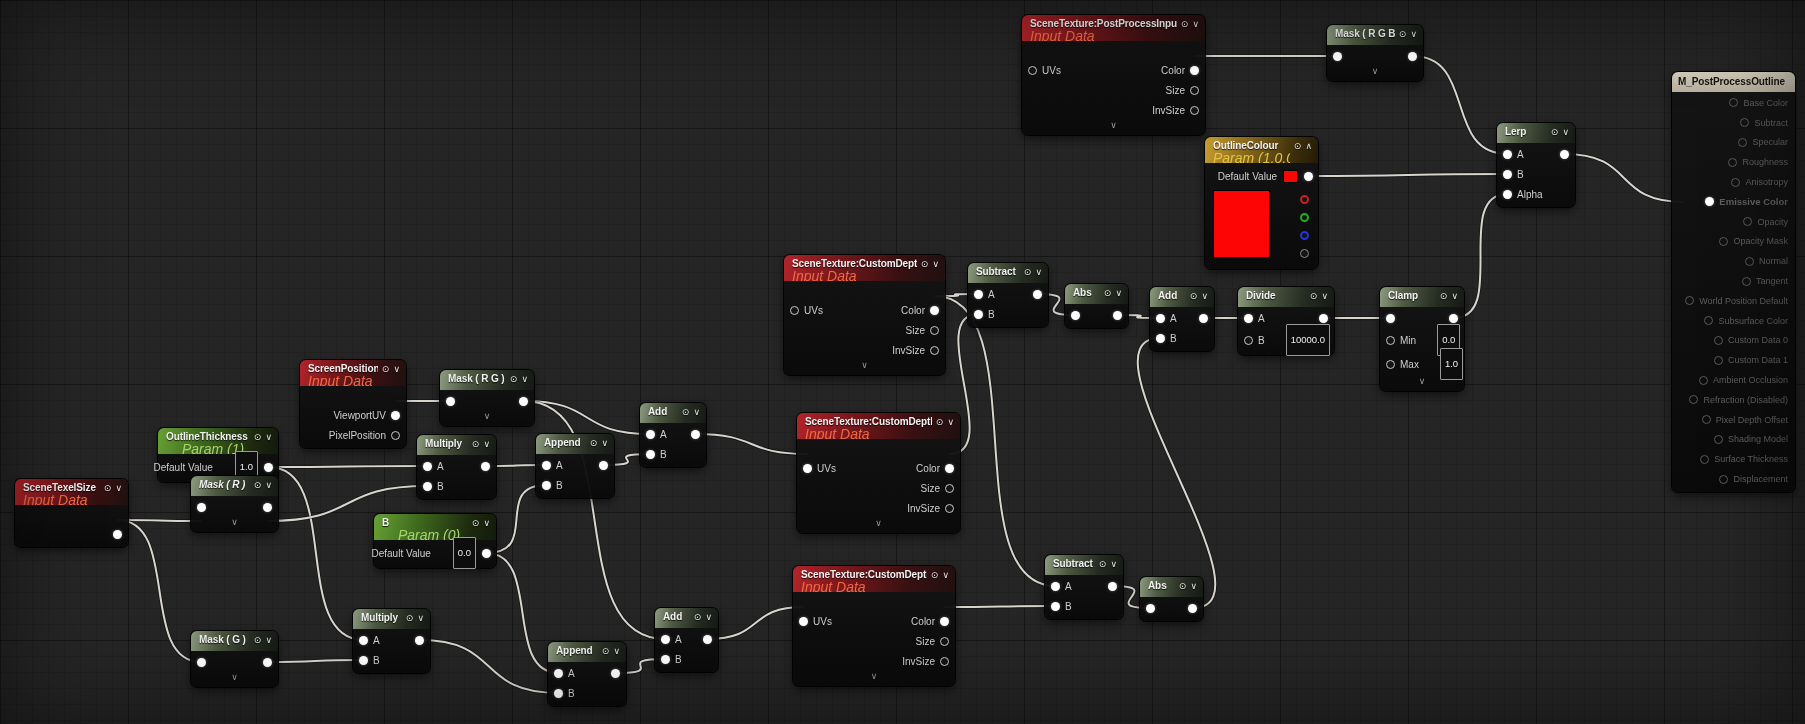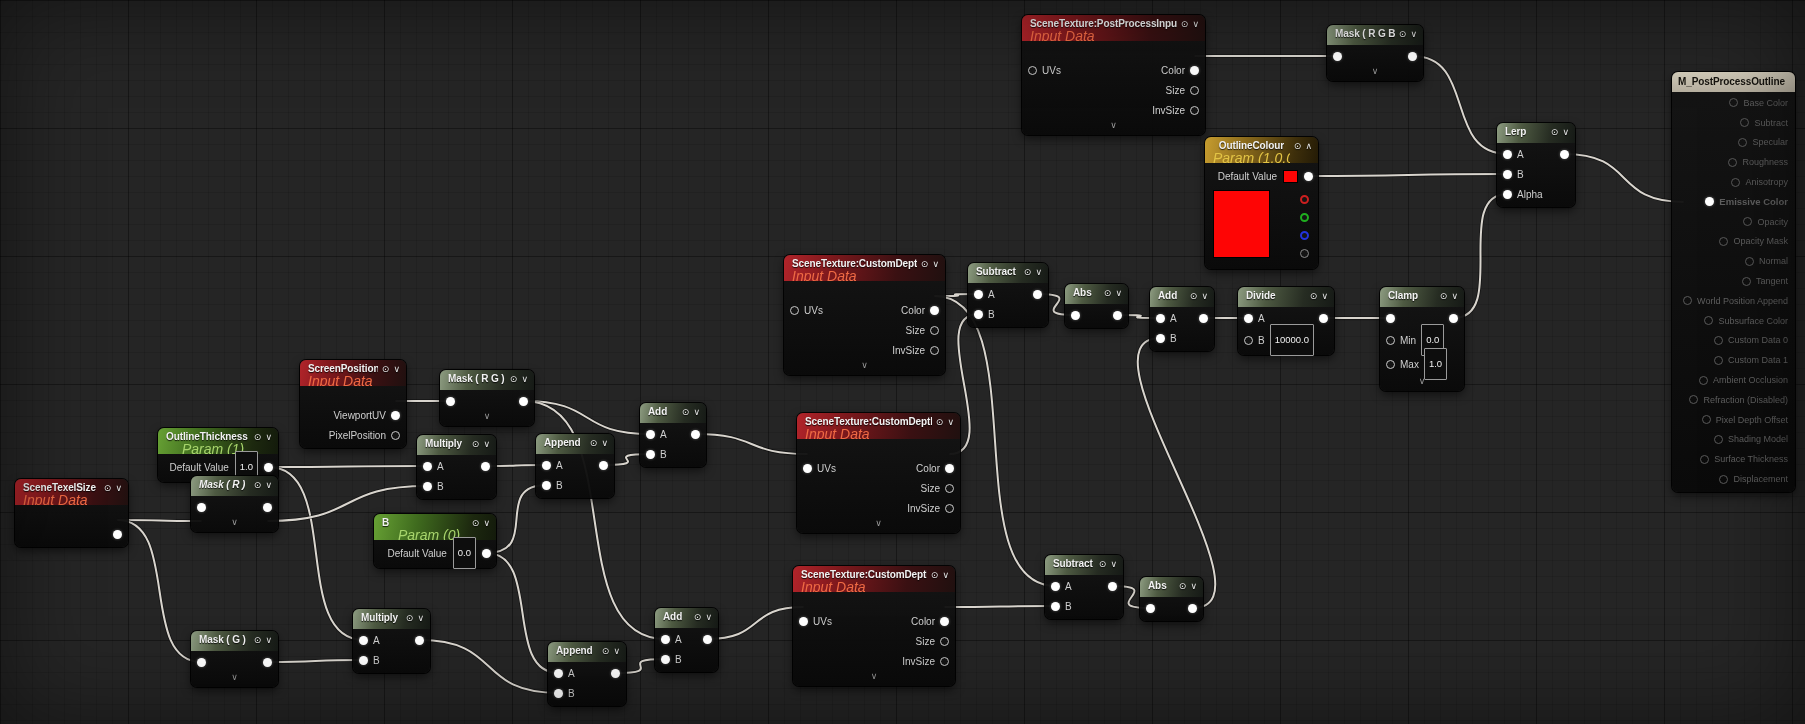--- a/index.html
+++ b/index.html
@@ -51,21 +51,21 @@
   .plabel.bright{color:#ffffff;font-weight:bold;}
   .node.result .plabel.bright{font-size:9.5px;}
   .pin{width:9px;height:9px;border-radius:50%;flex:0 0 auto;cursor:crosshair;}
   .p-filled{background:#ffffff;box-shadow:0 0 3px rgba(255,255,255,.35);}
   .p-hollow{background:#141414;border:1.5px solid #c9c9c9;}
   .p-dim{background:transparent;border:1.5px solid #5a5a5a;}
   .p-ring-red{background:#141414;border:2px solid #cc1f1f;}
   .p-ring-green{background:#141414;border:2px solid #1fae1f;}
   .p-ring-blue{background:#141414;border:2px solid #2233dd;}
   .p-ring-dim{background:#141414;border:1.5px solid #8a8a8a;}
-  .vbox{font-size:9.5px;color:#f0f0f0;background:#0d0d0d;border:1px solid #9a9a9a;border-radius:1px;padding:9px 4px;line-height:12px;cursor:text;}
+  .vbox{font-size:9.5px;color:#f0f0f0;background:#0d0d0d;border:1px solid #9a9a9a;border-radius:1px;padding:9px 4px;line-height:12px;cursor:text;margin-left:16px;}
   .swatch{width:15px;height:13px;background:#fe0505;border:1px solid #000;cursor:pointer;flex:0 0 auto;}
   .bchev{height:12px;text-align:center;font-size:9px;line-height:11px;color:#9a9a9a;cursor:pointer;}
   .preview-row{display:flex;padding:2px 4px 4px 8px;height:78px;}
   .preview-sq{width:57px;height:68px;border:1px solid #000;flex:0 0 auto;cursor:pointer;}
   .preview-pins{flex:1;display:flex;flex-direction:column;justify-content:flex-start;}
   .prow{height:20px;display:flex;align-items:center;justify-content:flex-end;padding-right:5px;}
 </style>
 </head>
 <body>
 
@@ -261,21 +261,21 @@
           </div>
           <div class="row">
             <span class="pgroup">
               <span class="pin p-dim"></span>
               <span class="plabel">Tangent</span>
             </span>
           </div>
           <div class="row">
             <span class="pgroup">
               <span class="pin p-dim"></span>
-              <span class="plabel">World Position Append</span>
+              <span class="plabel">World Position Default</span>
             </span>
           </div>
           <div class="row">
             <span class="pgroup">
               <span class="pin p-dim"></span>
               <span class="plabel">Subsurface Color</span>
             </span>
           </div>
           <div class="row">
             <span class="pgroup">
@@ -320,21 +320,21 @@
             </span>
           </div>
           <div class="row">
             <span class="pgroup">
               <span class="pin p-dim"></span>
               <span class="plabel">Displacement</span>
             </span>
           </div>
         </div>
       </div>
-      <div class="node gold sub2" style="left: 1205px; top: 137px; width: 113px; text-align: center;">
+      <div class="node gold sub2" style="left: 1205px; top: 137px; width: 113px;">
         <div class="hdr">
           <div class="hdr-left">
             <div class="title">OutlineColour</div>
             <div class="subtitle">Param (1,0,0,1)</div>
           </div>
           <div class="hdr-icons">
             <span class="hicon">⊙</span>
             <span class="hicon">∧</span>
           </div>
         </div>

